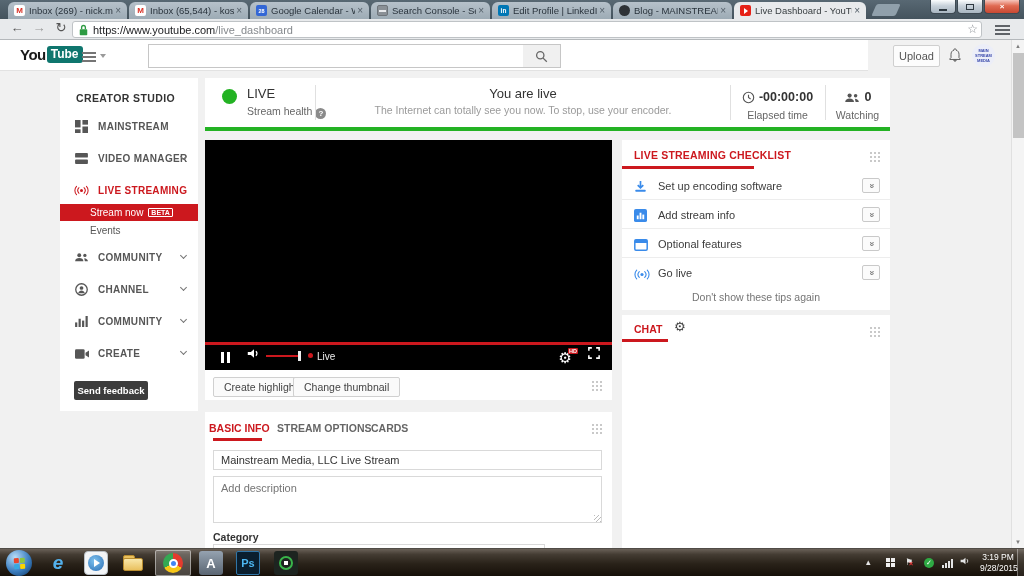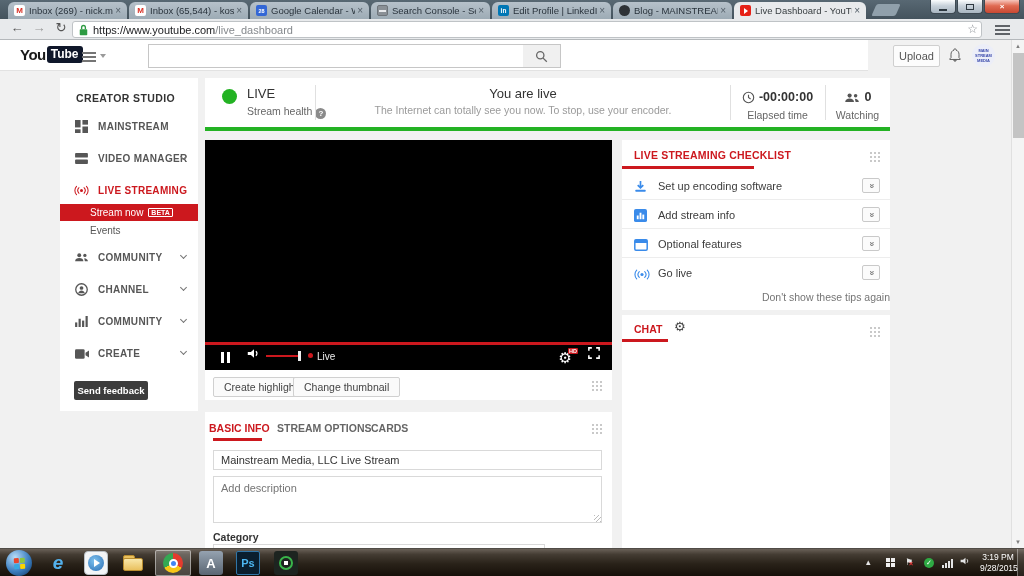--- a/index.html
+++ b/index.html
@@ -40,21 +40,21 @@
   #menubtn{position:absolute;left:995px;top:6px;width:15px;cursor:pointer;}
   #menubtn b{display:block;height:2px;background:#5f6368;margin-bottom:2px;}
 
   
   #page{position:absolute;left:0;top:40px;width:1024px;height:508px;background:#f1f1f1;overflow:hidden;}
 
   
   #ythead{position:absolute;left:0;top:0;width:868px;height:31px;background:#fff;border-bottom:1px solid #e2e2e2;}
   #logo{position:absolute;left:20px;top:6px;display:flex;align-items:center;cursor:pointer;}
   #logo .you{font-size:15px;font-weight:bold;color:#1a1a1a;letter-spacing:-0.5px;}
-  #logo .tube{margin-left:1px;background:#0f172a;color:#fff;font-size:12px;font-weight:bold;border-radius:3px;padding:1px 4px 2px;}
+  #logo .tube{margin-left:1px;background:#0f766e;color:#fff;font-size:12px;font-weight:bold;border-radius:3px;padding:1px 4px 2px;}
   #guide{position:absolute;left:82px;top:12px;width:14px;cursor:pointer;}
   #guide b{display:block;height:2px;background:#757575;margin-bottom:2px;}
   #guide-caret{position:absolute;left:100px;top:14px;width:0;height:0;border-left:3px solid transparent;border-right:3px solid transparent;border-top:4px solid #9a9a9a;}
   #ytsearch{position:absolute;left:148px;top:4px;width:376px;height:24px;border:1px solid #c6c6c6;background:#fff;font-size:12px;padding:0 8px;outline:none;}
   #ytsearchbtn{position:absolute;left:523px;top:4px;width:38px;height:24px;background:#f0f0f0;border:1px solid #c6c6c6;border-left:none;display:flex;align-items:center;justify-content:center;cursor:pointer;}
   #uploadbtn{position:absolute;left:893px;top:5px;width:47px;height:22px;background:#fcfcfc;border:1px solid #cfcfcf;color:#555;font-size:11px;display:flex;align-items:center;justify-content:center;border-radius:2px;cursor:pointer;}
   #bell{position:absolute;left:947px;top:7px;cursor:pointer;}
   #avatar{position:absolute;left:972px;top:4px;width:23px;height:23px;border-radius:50%;background:#eceef8;border:1px solid #d8daе8;display:flex;flex-direction:column;align-items:center;justify-content:center;cursor:pointer;}
   #avatar span{font-size:4px;font-weight:bold;color:#3949ab;line-height:5px;}
 
@@ -128,21 +128,21 @@
 
   
   #checklist{left:622px;top:100px;width:268px;height:170px;}
   #cl-title{position:absolute;left:12px;top:9px;font-size:10.5px;font-weight:bold;color:#cc181e;letter-spacing:.2px;}
   #cl-ul{position:absolute;left:0;top:26px;width:132px;height:3px;background:#cc181e;}
   .cl-item{position:absolute;left:0;width:268px;height:29px;border-bottom:1px solid #ededed;cursor:pointer;}
   .cl-item .ic{position:absolute;left:12px;top:8px;}
   .cl-item .lbl{position:absolute;left:36px;top:9px;font-size:11px;color:#3c3c3c;}
   .expand-btn{position:absolute;right:10px;top:7px;width:18px;height:15px;border:1px solid #c9c9c9;border-radius:2px;background:#fbfbfb;display:flex;align-items:center;justify-content:center;cursor:pointer;}
   .expand-btn i{display:inline-block;transform:rotate(90deg);font-size:9px;color:#777;font-weight:bold;font-style:normal;letter-spacing:-1px;line-height:9px;}
-  #cl-footer{position:absolute;left:0;top:151px;width:268px;text-align:right;font-size:10.5px;color:#757575;cursor:pointer;}
+  #cl-footer{position:absolute;left:0;top:151px;width:268px;text-align:center;font-size:10.5px;color:#757575;cursor:pointer;}
 
   
   #chat{left:622px;top:275px;width:268px;height:233px;}
   #chat-title{position:absolute;left:12px;top:8px;font-size:10.5px;font-weight:bold;color:#cc181e;}
   #chat-ul{position:absolute;left:0;top:24px;width:46px;height:3px;background:#cc181e;}
   #chat-gear{position:absolute;left:52px;top:4px;font-size:13px;color:#444;cursor:pointer;}
 
   
   #taskbar{position:absolute;left:0;top:548px;width:1024px;height:28px;background:linear-gradient(180deg,#6a6158 0%,#443c33 20%,#292219 55%,#161009 100%);border-top:1px solid rgba(255,255,255,.25);}
   #orb{position:absolute;left:6px;top:1px;width:26px;height:26px;border-radius:50%;background:radial-gradient(circle at 35% 28%,#b8dcf8,#3c7fc0 55%,#123c6b 95%);display:flex;align-items:center;justify-content:center;cursor:pointer;}

